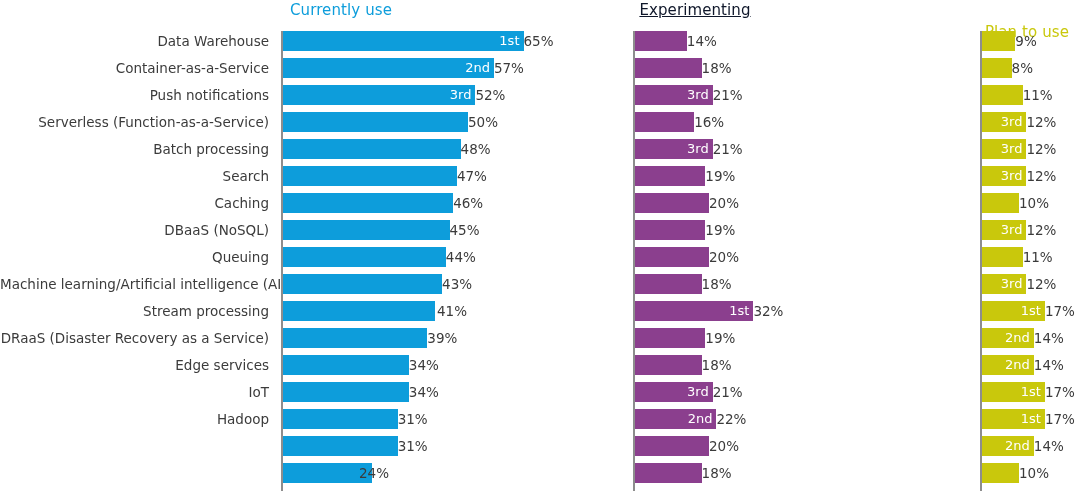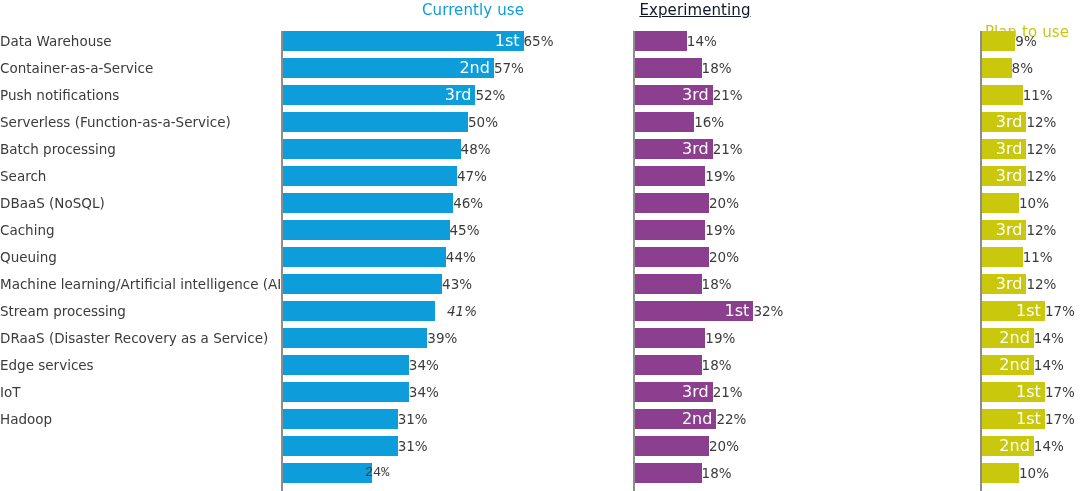--- a/index.html
+++ b/index.html
@@ -24,37 +24,37 @@
   
   .col-header {
     position: absolute;
     top: 0px;
     height: 20px;
     line-height: 20px;
     font-size: 15px;
     letter-spacing: 0.1px;
     white-space: nowrap;
   }
-  .col-header.h-current   { left: 284px;  width: 240px; text-align: right; }
+  .col-header.h-current   { left: 290px;  width: 240px; text-align: left; }
   .col-header.h-exp       { left: 635px;  width: 120px; text-align: center; }
   .col-header.h-plan      { left: 982px;  width: 90px;  text-align: center; }
 
   
   .labels {
     position: absolute;
     left: 0px;
     top: 31px;
     width: 275px;
   }
   .cat-label {
     height: 27px;
     line-height: 20px;
     font-size: 13.5px;
     color: #3b3b3b;
-    text-align: left;
+    text-align: right;
     padding-right: 6px;
     box-sizing: border-box;
     white-space: nowrap;
     overflow: visible;
   }
 
   
   .series {
     position: absolute;
     top: 31px;
@@ -79,21 +79,21 @@
     height: 20px;
     position: relative;
     display: block;
   }
   .rank {
     position: absolute;
     right: 4px;
     top: 0;
     height: 20px;
     line-height: 20px;
-    font-size: 16px;
+    font-size: 13px;
     color: #ffffff;
     white-space: nowrap;
   }
   .value {
     position: absolute;
     top: 0;
     height: 20px;
     line-height: 20px;
     font-size: 13.5px;
     color: #3b3b3b;
@@ -114,22 +114,22 @@
   <div class="col-header h-exp" style="color: #0f172a; text-decoration: underline;">Experimenting</div>
   <div class="col-header h-plan" style="color: rgb(201, 200, 12); margin-top: 22px;">Plan to use</div>
 
   <div class="labels" id="category-labels">
       <div class="cat-label">Data Warehouse</div>
       <div class="cat-label">Container-as-a-Service</div>
       <div class="cat-label">Push notifications</div>
       <div class="cat-label">Serverless (Function-as-a-Service)</div>
       <div class="cat-label">Batch processing</div>
       <div class="cat-label">Search</div>
+      <div class="cat-label">Caching</div>
       <div class="cat-label">DBaaS (NoSQL)</div>
-      <div class="cat-label">Caching</div>
       <div class="cat-label">Queuing</div>
       <div class="cat-label">Machine learning/Artificial intelligence (AI)</div>
       <div class="cat-label">Stream processing</div>
       <div class="cat-label">DRaaS (Disaster Recovery as a Service)</div>
       <div class="cat-label">Edge services</div>
       <div class="cat-label">IoT</div>
       <div class="cat-label">Hadoop</div>
     </div>
 
   <div class="series" id="series-current">
@@ -176,21 +176,21 @@
         <div class="row">
           <div class="bar" style="width: 162.8px; background: rgb(13, 157, 219);"></div>
           <span class="value" style="left: 162.8px;">44%</span>
         </div>
         <div class="row">
           <div class="bar" style="width: 159.1px; background: rgb(13, 157, 219);"></div>
           <span class="value" style="left: 159.1px;">43%</span>
         </div>
         <div class="row">
           <div class="bar" style="width: 151.7px; background: rgb(13, 157, 219);"></div>
-          <span class="value" style="left: 164px; font-style: italic;">41%</span>
+          <span class="value" style="left: 154px;">41%</span>
         </div>
         <div class="row">
           <div class="bar" style="width: 144.3px; background: rgb(13, 157, 219);"></div>
           <span class="value" style="left: 144.3px;">39%</span>
         </div>
         <div class="row">
           <div class="bar" style="width: 125.8px; background: rgb(13, 157, 219);"></div>
           <span class="value" style="left: 125.8px;">34%</span>
         </div>
         <div class="row">
@@ -200,21 +200,21 @@
         <div class="row">
           <div class="bar" style="width: 114.7px; background: rgb(13, 157, 219);"></div>
           <span class="value" style="left: 114.7px;">31%</span>
         </div>
         <div class="row">
           <div class="bar" style="width: 114.7px; background: rgb(13, 157, 219);"></div>
           <span class="value" style="left: 114.7px;">31%</span>
         </div>
         <div class="row">
           <div class="bar" style="width: 88.8px; background: rgb(13, 157, 219);"></div>
-          <span class="value" style="left: 82px; font-family: Liberation Mono, monospace;">24%</span>
+          <span class="value" style="left: 76px;">24%</span>
         </div>
       </div>
   </div>
 
   <div class="series" id="series-exp">
     <div class="axis"></div>
     <div class="rows">
         <div class="row">
           <div class="bar" style="width: 51.8px; background: rgb(139, 63, 142);"></div>
           <span class="value" style="left: 51.8px;">14%</span>

